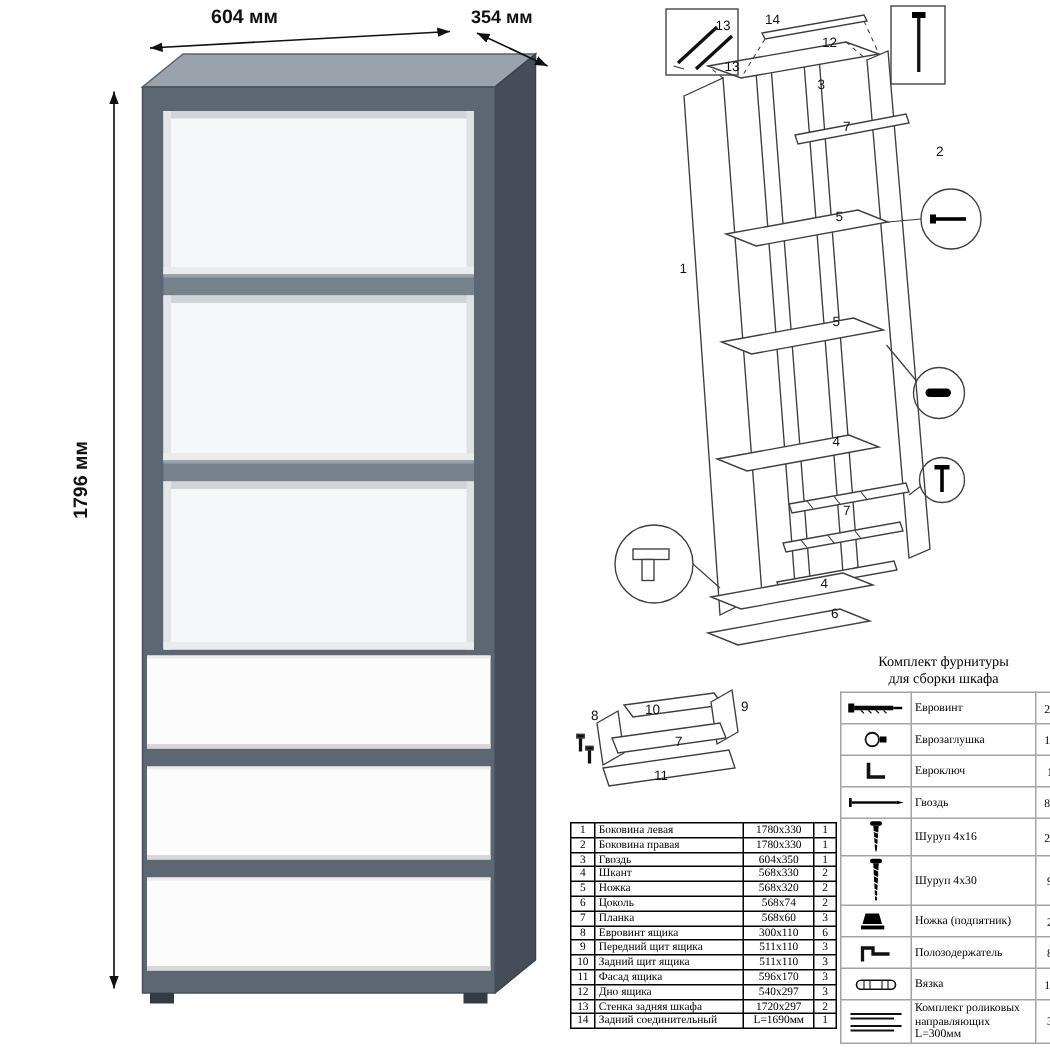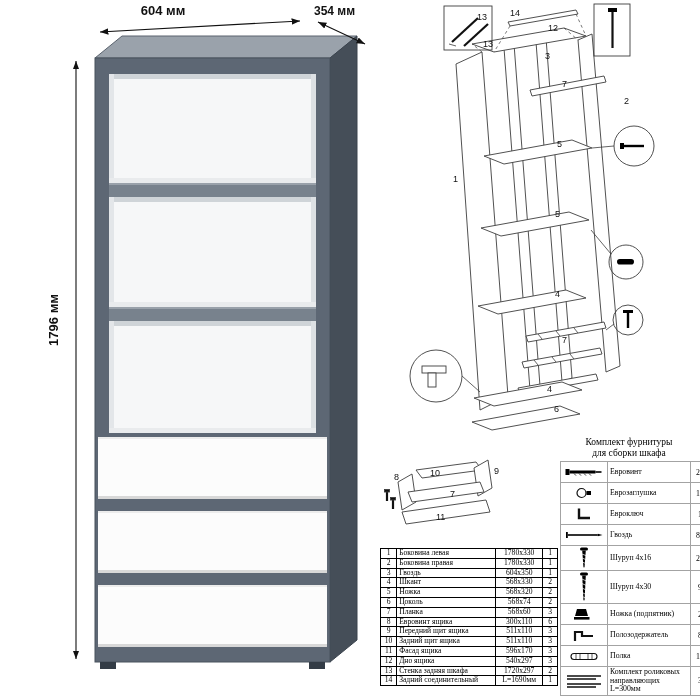--- a/index.html
+++ b/index.html
@@ -316,21 +316,21 @@
         <tr>
           <td class="hw-icon-cell">
             <svg width="28" height="9" viewBox="0 0 28 9">
               <rect x="1" y="1.5" width="26" height="6" rx="3" fill="none" stroke="#111" stroke-width="1.1"></rect>
               <line x1="6" y1="2" x2="6" y2="7.5" stroke="#111" stroke-width=".7"></line>
               <line x1="10" y1="2" x2="10" y2="7.5" stroke="#111" stroke-width=".7"></line>
               <line x1="18" y1="2" x2="18" y2="7.5" stroke="#111" stroke-width=".7"></line>
               <line x1="22" y1="2" x2="22" y2="7.5" stroke="#111" stroke-width=".7"></line>
             </svg>
           </td>
-          <td class="hw-name">Полка</td>
+          <td class="hw-name">Вязка</td>
           <td class="hw-qty">12</td>
         </tr>
 
         <tr>
           <td class="hw-icon-cell">
             <svg width="36" height="16" viewBox="0 0 36 16">
               <path d="M1,3 H35 M1,6 H30 M1,11 H35 M1,14 H30" stroke="#111" stroke-width="1.4" fill="none"></path>
             </svg>
           </td>
           <td class="hw-name">Комплект роликовых направляющих L=300мм</td>

